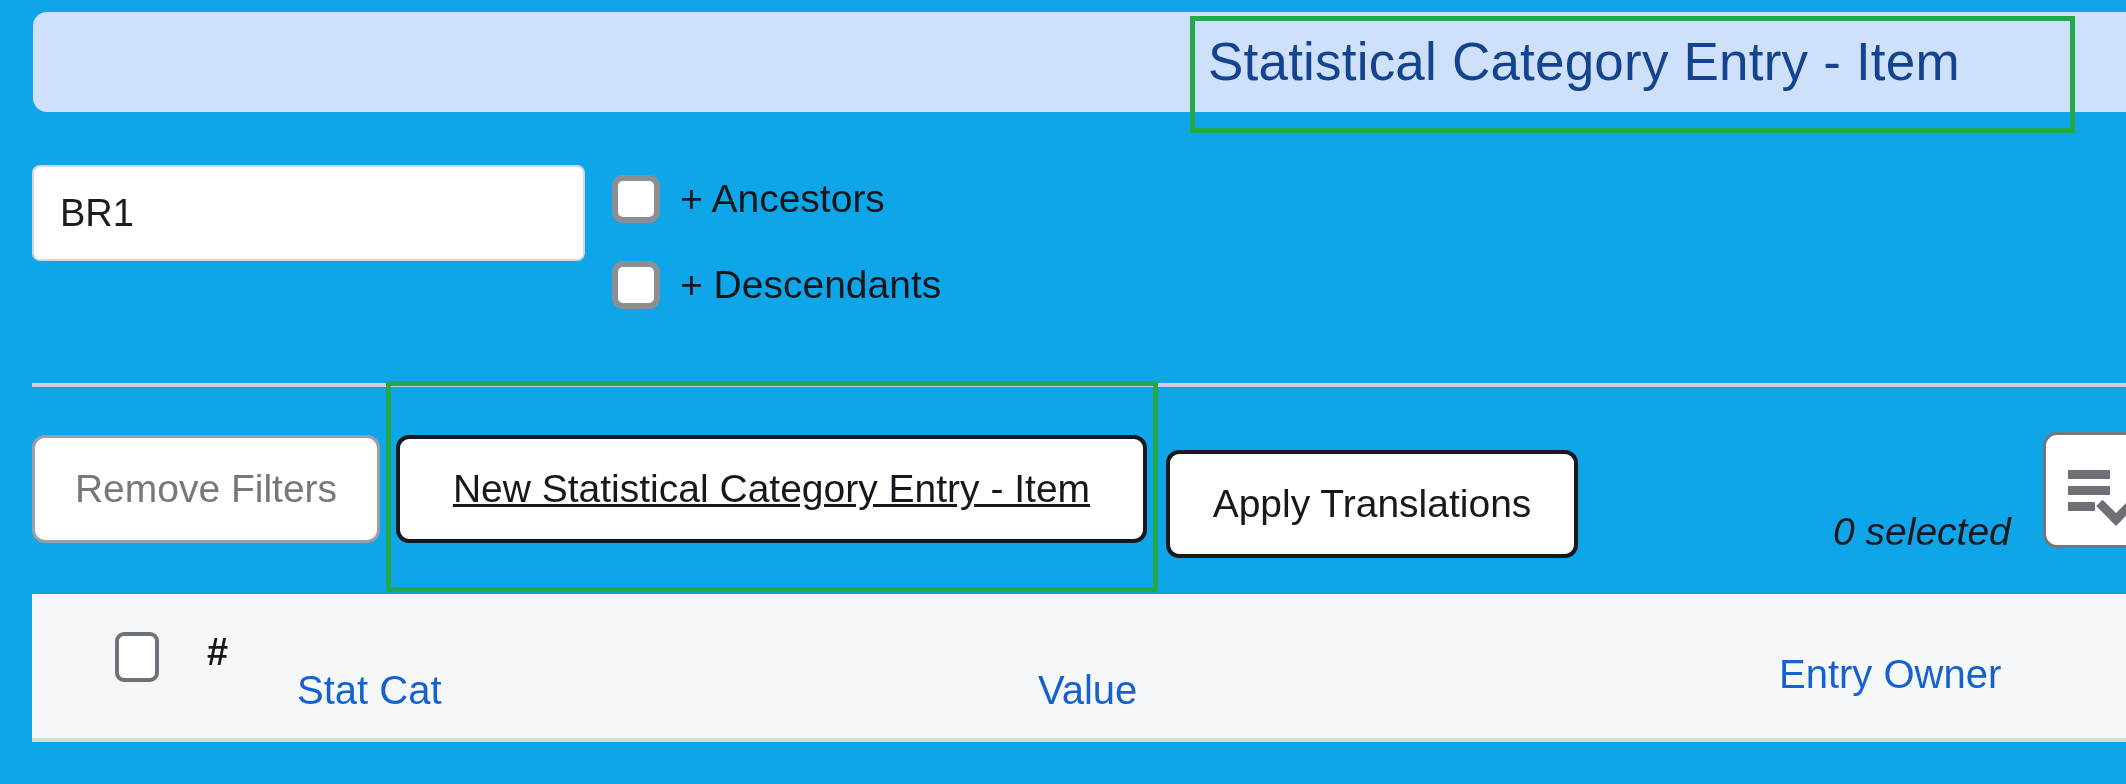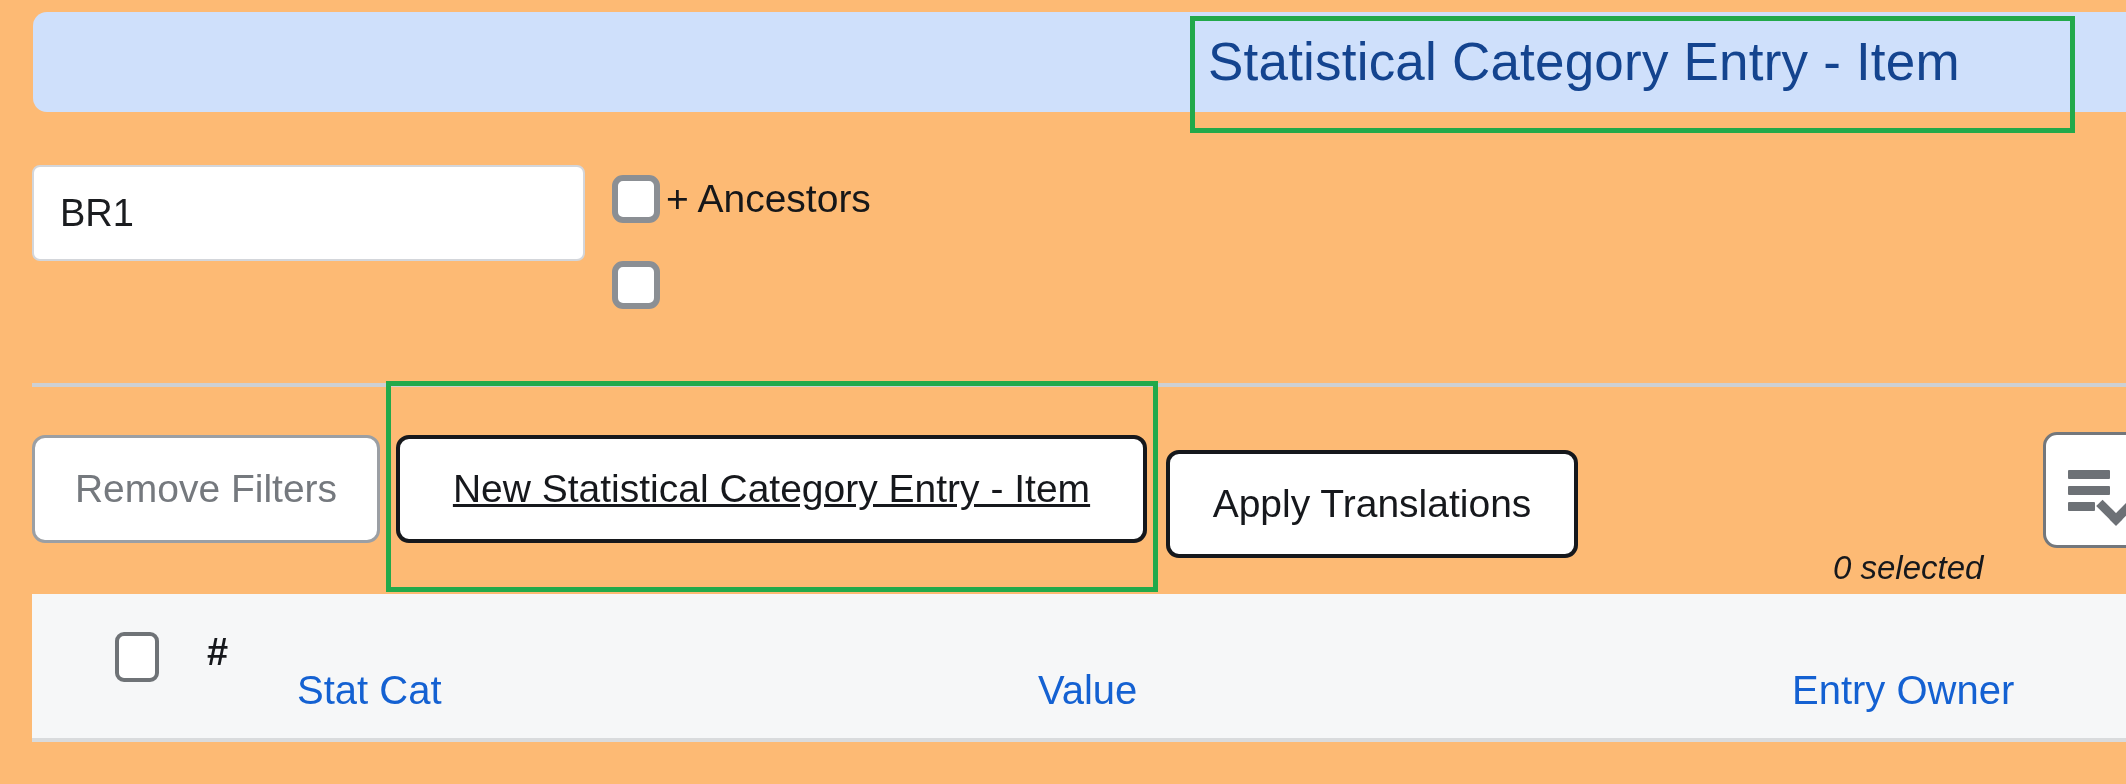--- a/index.html
+++ b/index.html
@@ -13,21 +13,21 @@
     font-family: "Liberation Sans", sans-serif;
     -webkit-font-smoothing: antialiased;
     overflow: hidden;
     position: relative;
   }
 
   #page {
     position: relative;
     width: 2126px;
     height: 784px;
-    background: #fdba74;
+    background: #0ea5e9;
   }
 
   
   .header-band {
     position: absolute;
     left: 33px;
     top: 12px;
     width: 2093px;
     height: 100px;
     background: #cfe0fb;
@@ -82,21 +82,21 @@
     font-size: 38px;
     color: #1b1d20;
     padding: 0 26px;
     outline: none;
   }
 
   .chk-row {
     position: absolute;
     display: flex;
     align-items: center;
-    gap: 6px;
+    gap: 20px;
   }
   .chk-ancestors { left: 612px; top: 175px; }
   .chk-descendants { left: 612px; top: 261px; }
 
   .chkbox {
     width: 48px;
     height: 48px;
     box-sizing: border-box;
     border: 6px solid #8b8f94;
     border-radius: 11px;
@@ -157,25 +157,24 @@
     width: 412px;
     height: 108px;
     border: 4px solid #16181c;
     color: #16181c;
   }
 
   .selected-count {
     position: absolute;
     left: 1833px;
     top: 510px;
-    font-size: 33px;
+    font-size: 39px;
     font-style: italic;
     color: #16181c;
     white-space: nowrap;
-    margin-top: 39px;
   }
 
   .btn-column-menu {
     position: absolute;
     left: 2043px;
     top: 432px;
     width: 118px;
     height: 116px;
     box-sizing: border-box;
     border: 3px solid #73777c;
@@ -248,40 +247,41 @@
     position: absolute;
     font-size: 40px;
     color: #1461d2;
     text-underline-offset: 9px;
     text-decoration-thickness: 4px;
     white-space: nowrap;
     cursor: pointer;
   }
   .th-statcat    { left: 265px; top: 74px; }
   .th-value      { left: 1006px; top: 74px; }
-  .th-entryowner { left: 1747px; top: 74px; margin-left: 13px; }
+  .th-entryowner { left: 1747px; top: 58px; }
 </style>
 </head>
 <body>
 
 <div id="page">
 
   <div class="header-band"></div>
   <div class="header-title">Statistical Category Entry - Item</div>
   <div class="annot annot-title"></div>
 
   <input class="filter-input" type="text" value="BR1" style="">
 
   <div class="chk-row chk-ancestors">
     <span class="chkbox"></span>
     <span class="chk-label">+ Ancestors</span>
   </div>
 
   <div class="chk-row chk-descendants">
     <span class="chkbox"></span>
+    <span class="chk-label">+ Descendants</span>
   </div>
 
   <div class="divider"></div>
 
   <div class="btn btn-remove-filters">Remove Filters</div>
 
   <div class="btn btn-new-entry">New Statistical Category Entry - Item</div>
 
   <div class="annot annot-newbtn"></div>
 

